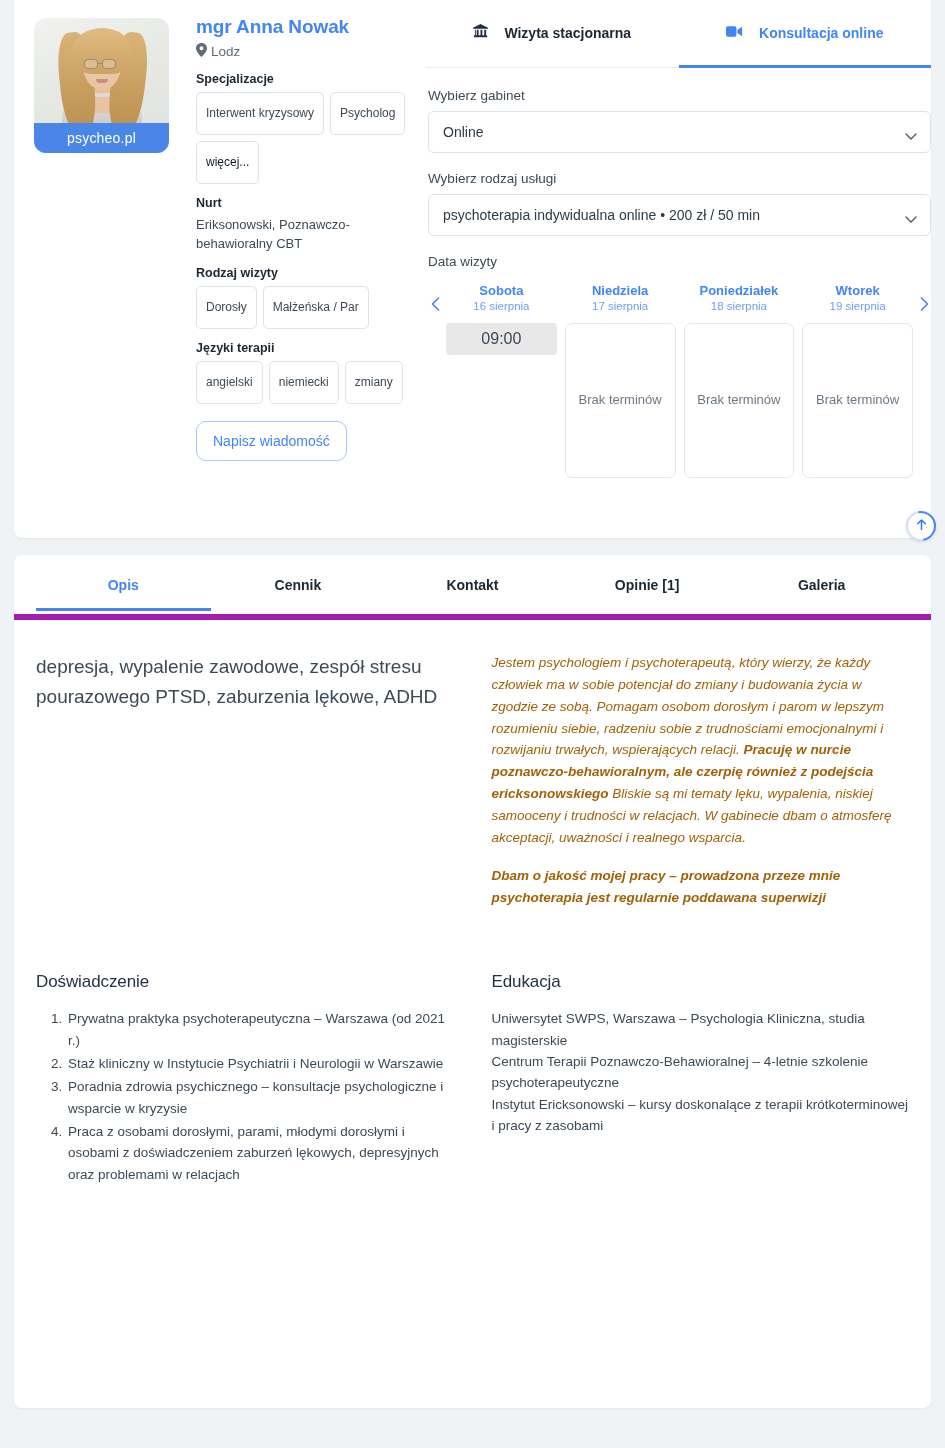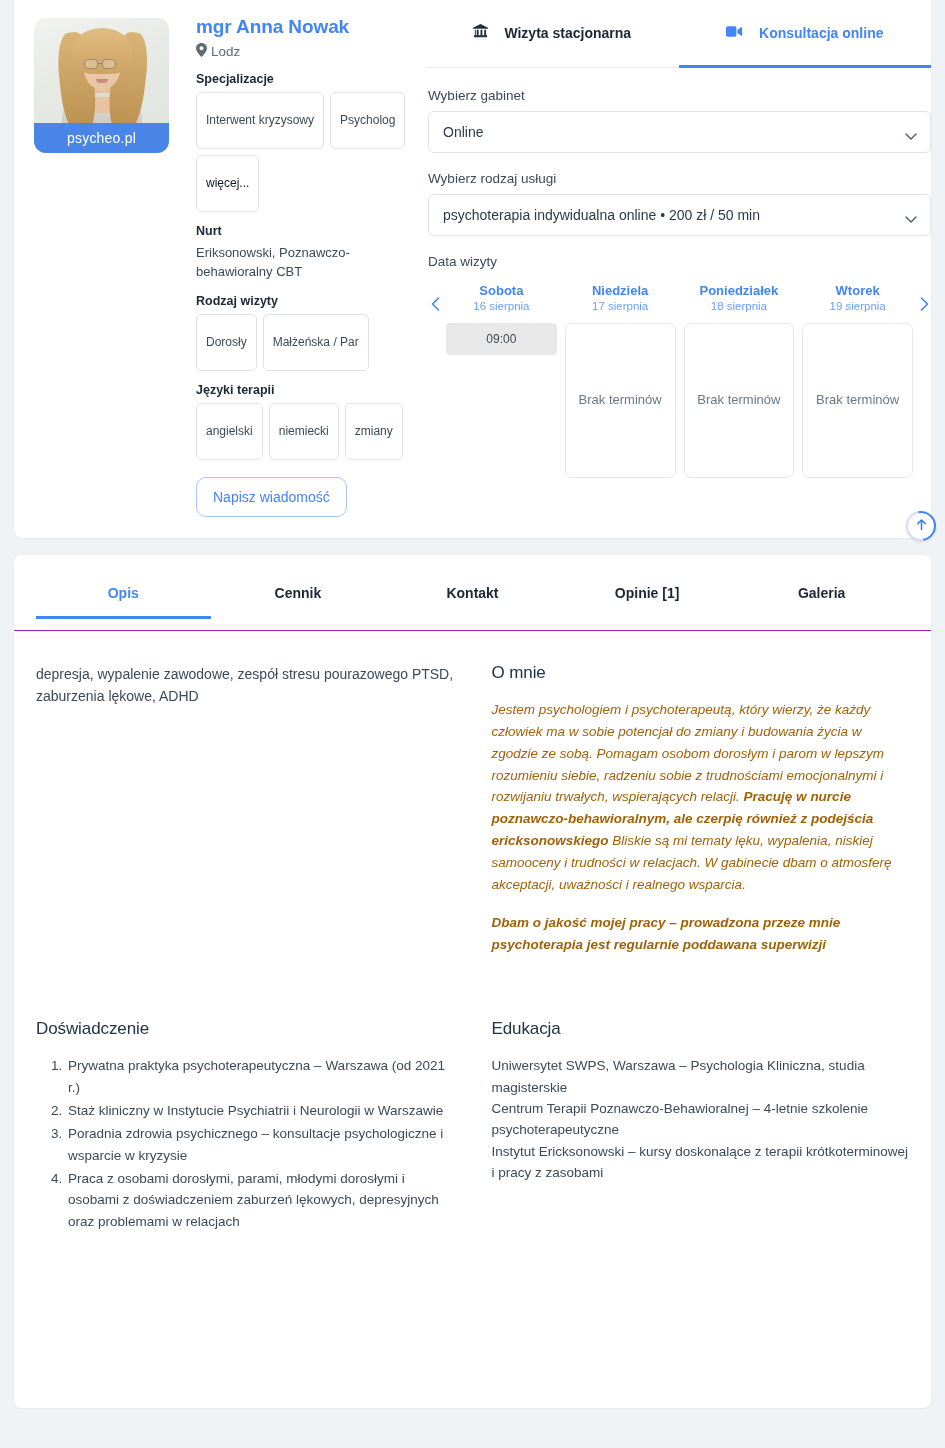--- a/index.html
+++ b/index.html
@@ -73,21 +73,21 @@
 
   
   .info { position: absolute; left: 182px; top: 14px; width: 210px; }
   .pro-name { color: #4285f4; font-size: 19px; font-weight: 700; letter-spacing: -.1px; line-height: 1.35; }
   .loc-row { display: flex; align-items: center; gap: 4px; margin-top: 3px; color: #5f6b76; font-size: 13.5px; }
   .loc-row svg { flex: none; }
   .sec-label { font-size: 12.5px; font-weight: 700; color: #1b2733; margin-top: 12px; margin-bottom: 6px; }
   .chips { display: flex; flex-wrap: wrap; gap: 6px; }
   .chip {
     border: 1px solid #dfe3e8; border-radius: 5px;
-    padding: 21px 9px; font-size: 12px; color: #3c4a57; background: #fff;
+    padding: 14px 9px; font-size: 12px; color: #3c4a57; background: #fff;
     line-height: 1.1; white-space: nowrap;
   }
   .chip.more { color: #0f172a; }
   .nurt-text { font-size: 13px; color: #3c4a57; line-height: 1.45; }
   .msg-btn {
     margin-top: 17px; display: inline-block;
     border: 1px solid #a9c6fb; border-radius: 10px;
     color: #4285f4; background: #fff;
     font-size: 14px; padding: 11px 16px; cursor: pointer;
     font-family: inherit;
@@ -119,21 +119,21 @@
     width: 14px; flex: none; color: #4285f4; cursor: pointer;
     display: flex; align-items: flex-start; justify-content: center; padding-top: 14px;
   }
   .cal-days { display: flex; flex: 1; }
   .cal-day { flex: 1; display: flex; flex-direction: column; align-items: center; padding: 0 4px; }
   .d-name { font-size: 13px; font-weight: 700; color: #4285f4; }
   .d-date { font-size: 11.5px; color: #6ba0f5; margin-top: 2px; }
   .slot {
     margin-top: 11px; width: 100%; height: 32px; background: #e8e8e8;
     border-radius: 4px; display: flex; align-items: center; justify-content: center;
-    font-size: 12px; color: #3c4a57; cursor: pointer;
+    font-size: 16px; color: #3c4a57; cursor: pointer;
   }
   .empty-box {
     margin-top: 11px; width: 100%; height: 155px;
     border: 1px solid #e3e8ed; border-radius: 7px; background: #fff;
     display: flex; align-items: center; justify-content: center; text-align: center;
     font-size: 13px; color: #6b7884; line-height: 1.45;
   }
 
   
   #scroll-top {
@@ -143,32 +143,32 @@
     box-shadow: 0 1px 3px rgba(16,24,40,.12); z-index: 5;
   }
   #scroll-top::after {
     content:""; position:absolute; inset:-2px; border-radius:50%;
     border:2px solid transparent; border-top-color:#4285f4; border-right-color:#4285f4;
     transform: rotate(35deg);
   }
 
   
   #detail-card { left: 14px; top: 555px; width: 917px; height: 853px; }
-  .dt-tabs { display: flex; border-bottom: 1px solid #a21caf; padding: 12px 22px; }
+  .dt-tabs { display: flex; border-bottom: 6px solid #a21caf; padding: 4px 22px; }
   .dt-tab {
     flex: 1; text-align: center; height: 52px; line-height: 52px;
     font-size: 14px; font-weight: 700; color: #1b2733; cursor: pointer;
     border-bottom: 3px solid transparent; margin-bottom: -1px;
   }
   .dt-tab.active { color: #4285f4; border-bottom-color: #4285f4; }
 
   .dt-body { padding: 32px 22px 0 22px; display: flex; gap: 38px; }
   .col { width: 437px; }
   .h-sec { font-size: 17px; color: #223344; font-weight: 400; letter-spacing: -.1px; margin-bottom: 16px; }
-  .p-body { font-size: 14px; color: #3c4a57; line-height: 1.6; }
+  .p-body { font-size: 19px; color: #3c4a57; line-height: 1.6; }
   .p-about { font-size: 13.5px; color: #a16207; line-height: 1.62; font-style: italic; }
   .p-about b { font-weight: 700; font-style: italic; }
   .p-about .para2 { display: block; margin-top: 16px; font-weight: 700; }
 
   .row2 { padding: 0 22px; display: flex; gap: 38px; margin-top: 64px; }
   ol.exp { margin: 0 0 0 18px; padding-left: 12px; font-size: 13.5px; color: #3c4a57; line-height: 1.58; }
   ol.exp li { margin-bottom: 2px; padding-left: 2px; }
   .edu-line { font-size: 13.5px; color: #3c4a57; line-height: 1.58; }
 </style>
 </head>
@@ -333,21 +333,20 @@
       <div class="dt-tab">Kontakt</div>
       <div class="dt-tab">Opinie [1]</div>
       <div class="dt-tab">Galeria</div>
     </div>
 
     <div class="dt-body">
       <div class="col">
         <div class="p-body">depresja, wypalenie zawodowe, zespół stresu pourazowego PTSD, zaburzenia lękowe, ADHD</div>
       </div>
       <div class="col">
-        <div class="h-sec">O mnie</div>
         <div class="p-about">
           <span>Jestem psychologiem i psychoterapeutą, który wierzy, że każdy człowiek ma w sobie potencjał do zmiany i budowania życia w zgodzie ze sobą. Pomagam osobom dorosłym i parom w lepszym rozumieniu siebie, radzeniu sobie z trudnościami emocjonalnymi i rozwijaniu trwałych, wspierających relacji. </span><b>Pracuję w nurcie poznawczo-behawioralnym, ale czerpię również z podejścia ericksonowskiego</b><span> Bliskie są mi tematy lęku, wypalenia, niskiej samooceny i trudności w relacjach. W gabinecie dbam o atmosferę akceptacji, uważności i realnego wsparcia.</span>
           <span class="para2">Dbam o jakość mojej pracy – prowadzona przeze mnie psychoterapia jest regularnie poddawana superwizji</span>
         </div>
       </div>
     </div>
 
     <div class="row2">
       <div class="col">
         <div class="h-sec">Doświadczenie</div>

